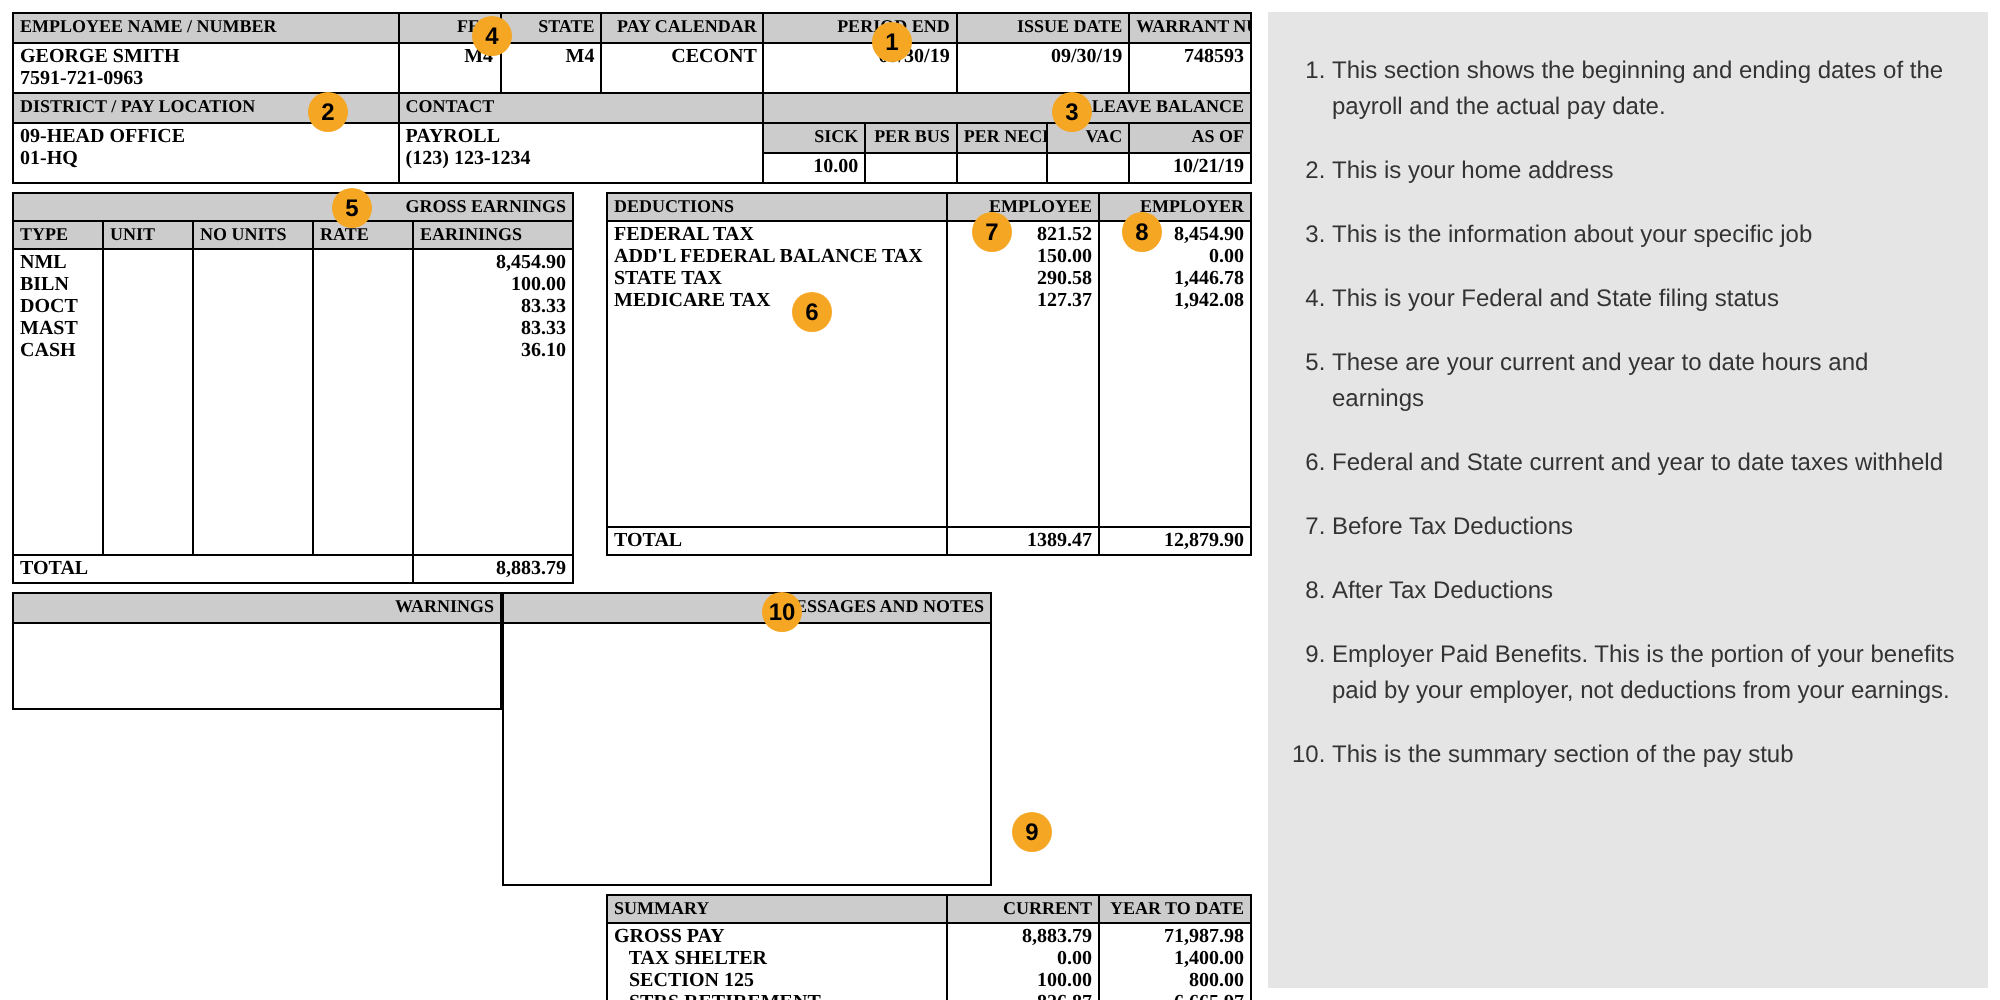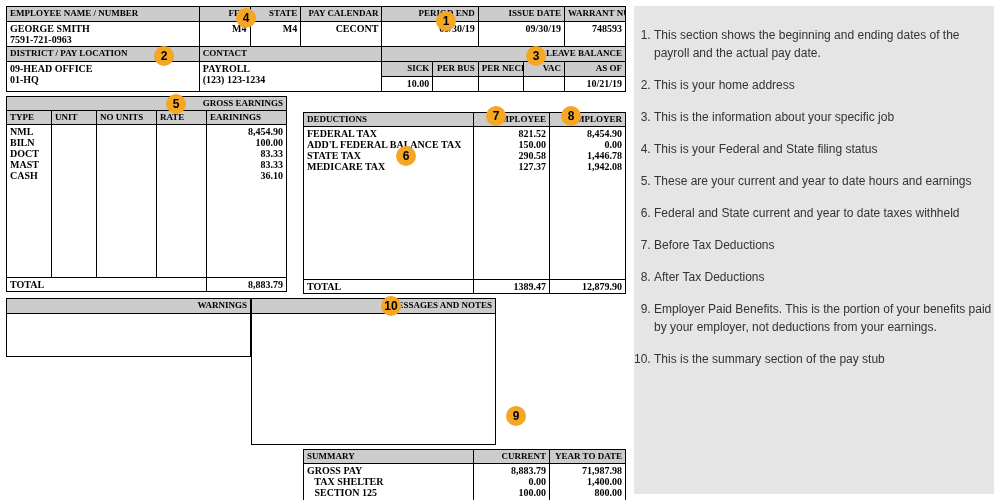--- a/index.html
+++ b/index.html
@@ -1,29 +1,29 @@
 <!DOCTYPE html>
 <html><head>
 <meta charset="utf-8">
 <style>
 html,body{margin:0;padding:0;font-family:"Times New Roman",Times,serif;font-size:10px;background:#fff;color:#000}
 .page{display:flex;width:1000px;height:500px;box-sizing:border-box;padding:6px}
 .left{width:620px;position:relative}
-.right{flex:1;background:#e5e5e5;margin-left:8px;padding:20px 0;font-family:-apple-system,Helvetica,Arial,sans-serif;font-size:12px;color:#333;line-height:1.5}
+.right{flex:1;background:#e5e5e5;margin-left:8px;padding:20px 12px;font-family:-apple-system,Helvetica,Arial,sans-serif;font-size:12px;color:#333;line-height:1.5}
 table{border-collapse:collapse;table-layout:fixed}
 td{border:1px solid #000;padding:1px 3px;vertical-align:top;overflow:hidden;white-space:nowrap}
 .hdr{background:#ccc;font-weight:bold;font-size:9px}
 .bold{font-weight:bold;font-size:10px}
 .num{text-align:right;font-weight:bold}
 .ctr{text-align:right}
 .top1{width:100%}
 .top1 td{height:12px}
 .earnings{width:280px;margin-top:4px;float:left}
 .earnings td{height:11px}
-.ded{width:322px;margin-top:20px;float:right}
+.ded{width:322px;margin-top:4px;float:right}
 .ded td{height:11px}
 .warn{width:245px;float:left}
 .warn td{height:12px}
 .summary{width:322px;float:right;margin-top:4px}
 .summary td{height:11px}
 .clr{clear:both}
 .badge{position:absolute;width:20px;height:20px;border-radius:50%;background:#f5a623;color:#000;font-weight:bold;font-family:Arial;font-size:12px;display:flex;align-items:center;justify-content:center;z-index:10}
 ol{padding-left:20px;margin:0}
 ol li{margin-bottom:14px}
 .body150{height:150px!important}

